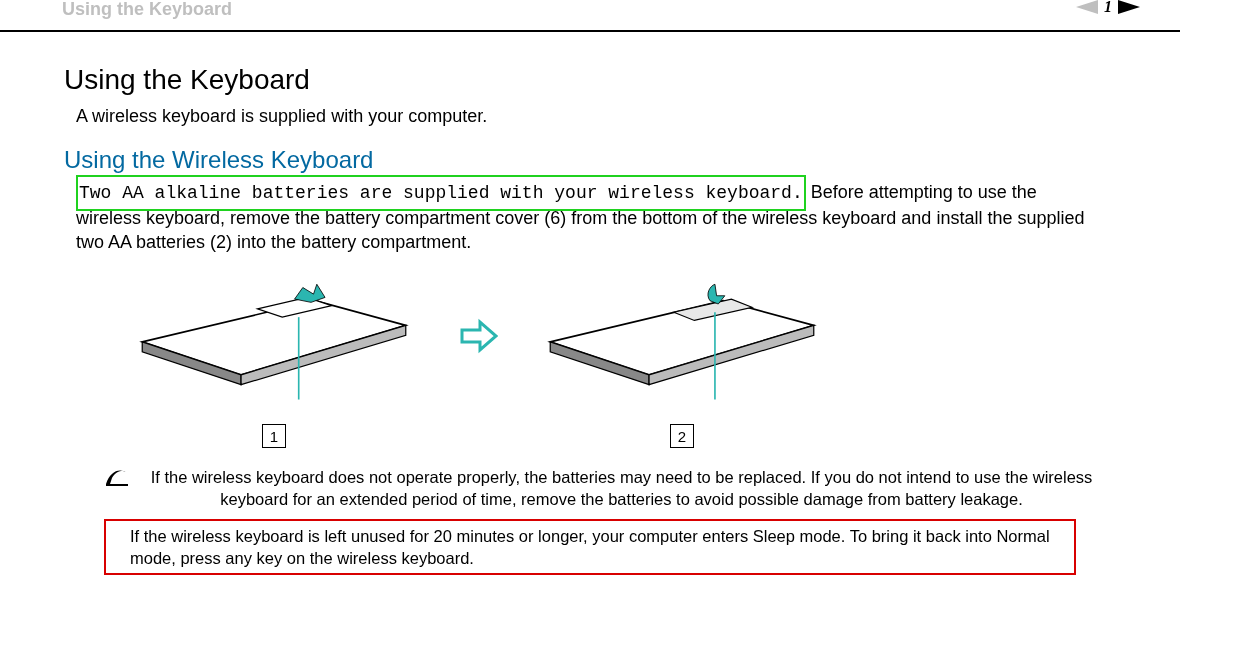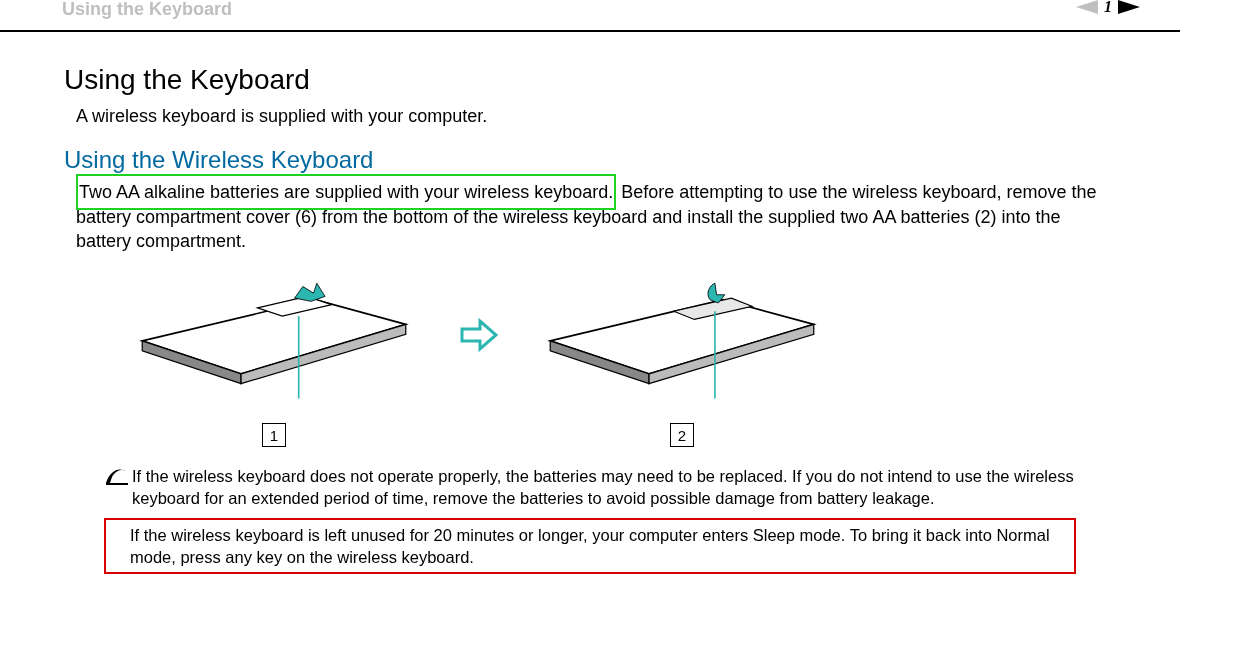--- a/index.html
+++ b/index.html
@@ -8,27 +8,27 @@
   .header-title{font-size:18px;font-weight:bold;color:#bfbfbf;line-height:18px;position:absolute;left:62px;top:0;}
   .header-nav{position:absolute;right:40px;top:-2px;display:flex;align-items:center;gap:6px;}
   .page-num{font-family:"Times New Roman",serif;font-style:italic;font-weight:bold;font-size:16px;}
   .tri-left,.tri-right{display:inline-block;}
   .tri-left svg,.tri-right svg{display:block;}
   .hr{border:0;border-top:2px solid #000;margin:0;}
   .content{padding:20px 64px 0 64px;}
   h1.section{font-size:28px;font-weight:normal;margin:12px 0 8px 0;}
   p.body{font-size:18px;line-height:1.35;margin:6px 12px;}
   h2.sub{color:#0369a1;font-size:24px;font-weight:normal;margin:18px 0 6px 0;}
-  .hl-green{border:2px solid #1fd21f;display:inline;padding:6px 1px;}
+  .hl-green{border:2px solid #1fd21f;display:inline;padding:6px 1px;font-family:Liberation Mono, monospace;}
   .figure{display:flex;align-items:flex-start;gap:14px;margin:22px 0 10px 40px;}
   .kb-wrap{display:flex;flex-direction:column;align-items:center;}
   .kb-svg{width:340px;height:140px;}
   .arrow-svg{width:40px;height:40px;margin-top:40px;}
   .callout-box{border:1.5px solid #000;font-size:15px;width:22px;height:22px;display:flex;align-items:center;justify-content:center;margin-top:8px;}
-  .note-block{display:flex;align-items:flex-start;gap:2px;margin:18px 0 8px 40px;padding-right:20px;}
+  .note-block{display:flex;align-items:flex-start;gap:17px;margin:18px 0 8px 40px;padding-right:20px;text-align:center;}
   .note-icon{width:26px;flex:0 0 26px;}
   .note-text{font-size:16.5px;line-height:1.35;font-family:Arial,Helvetica,sans-serif;}
   .hl-red-box{border:2px solid #d80000;margin:6px 40px 0 40px;padding:4px 24px;}
   .hl-red-text{font-size:16.5px;line-height:1.35;}
 </style>
 </head>
 <body>
 
 <div class="page">
   <div class="header">

